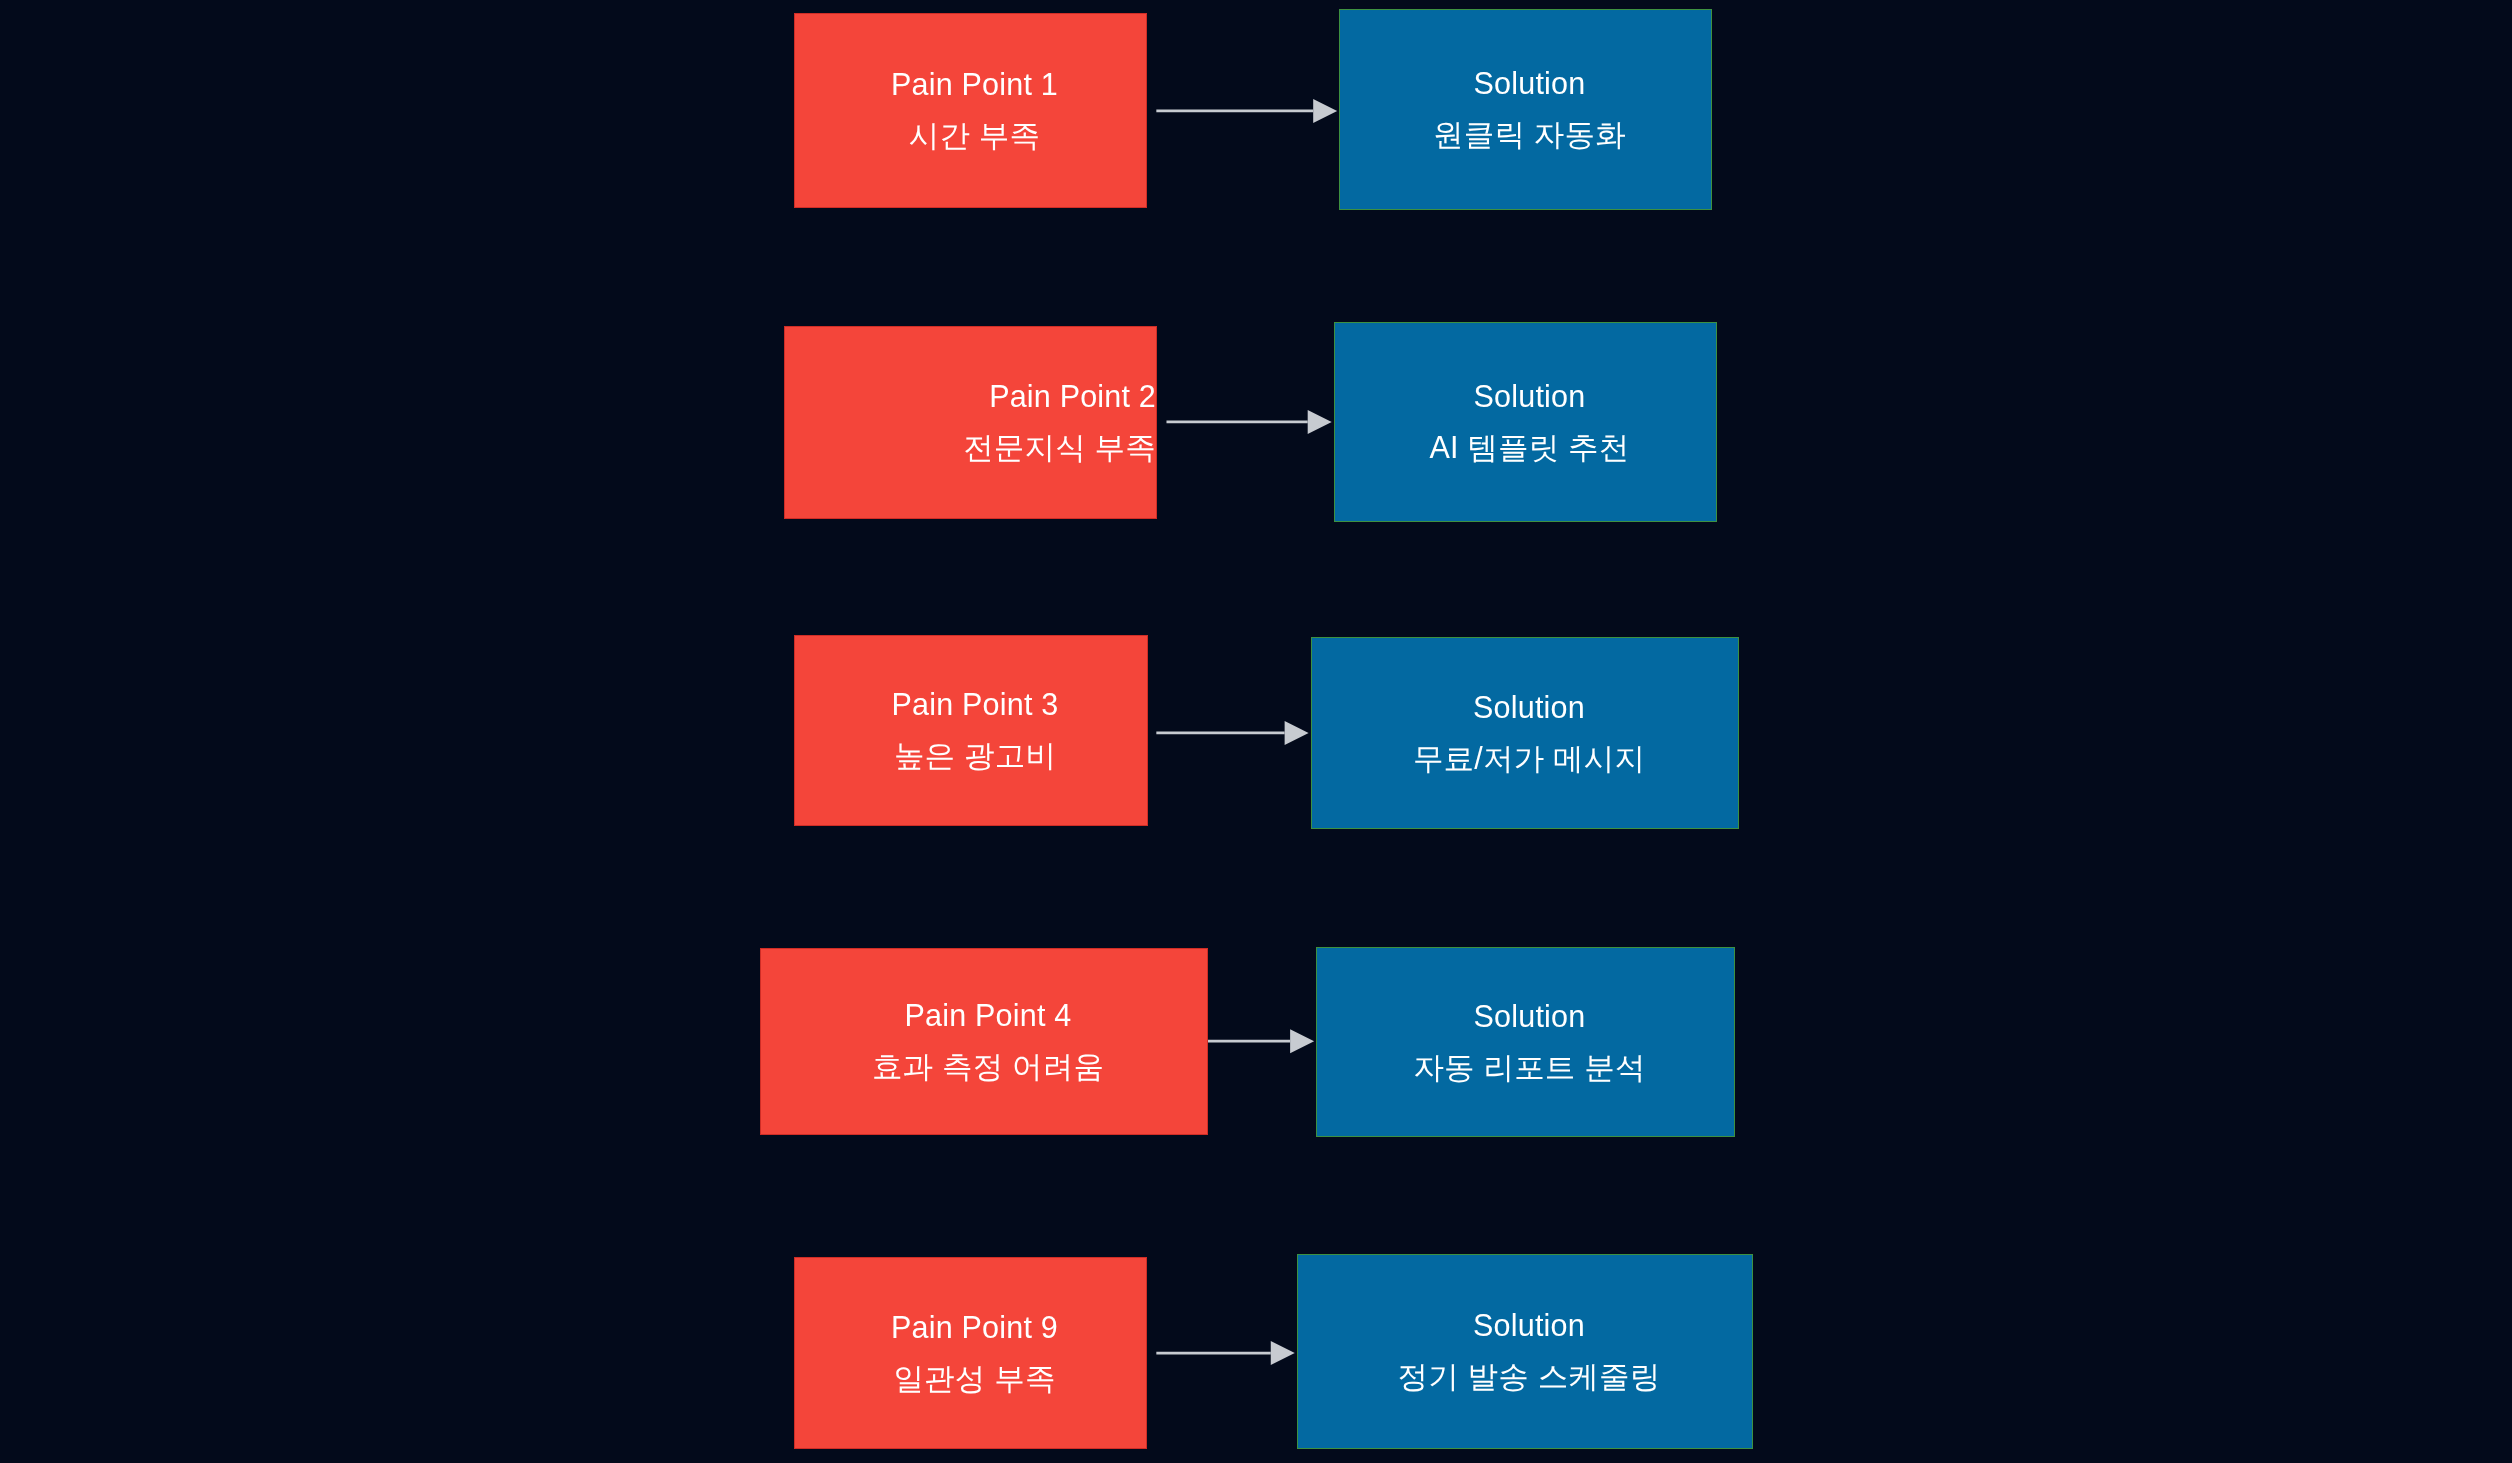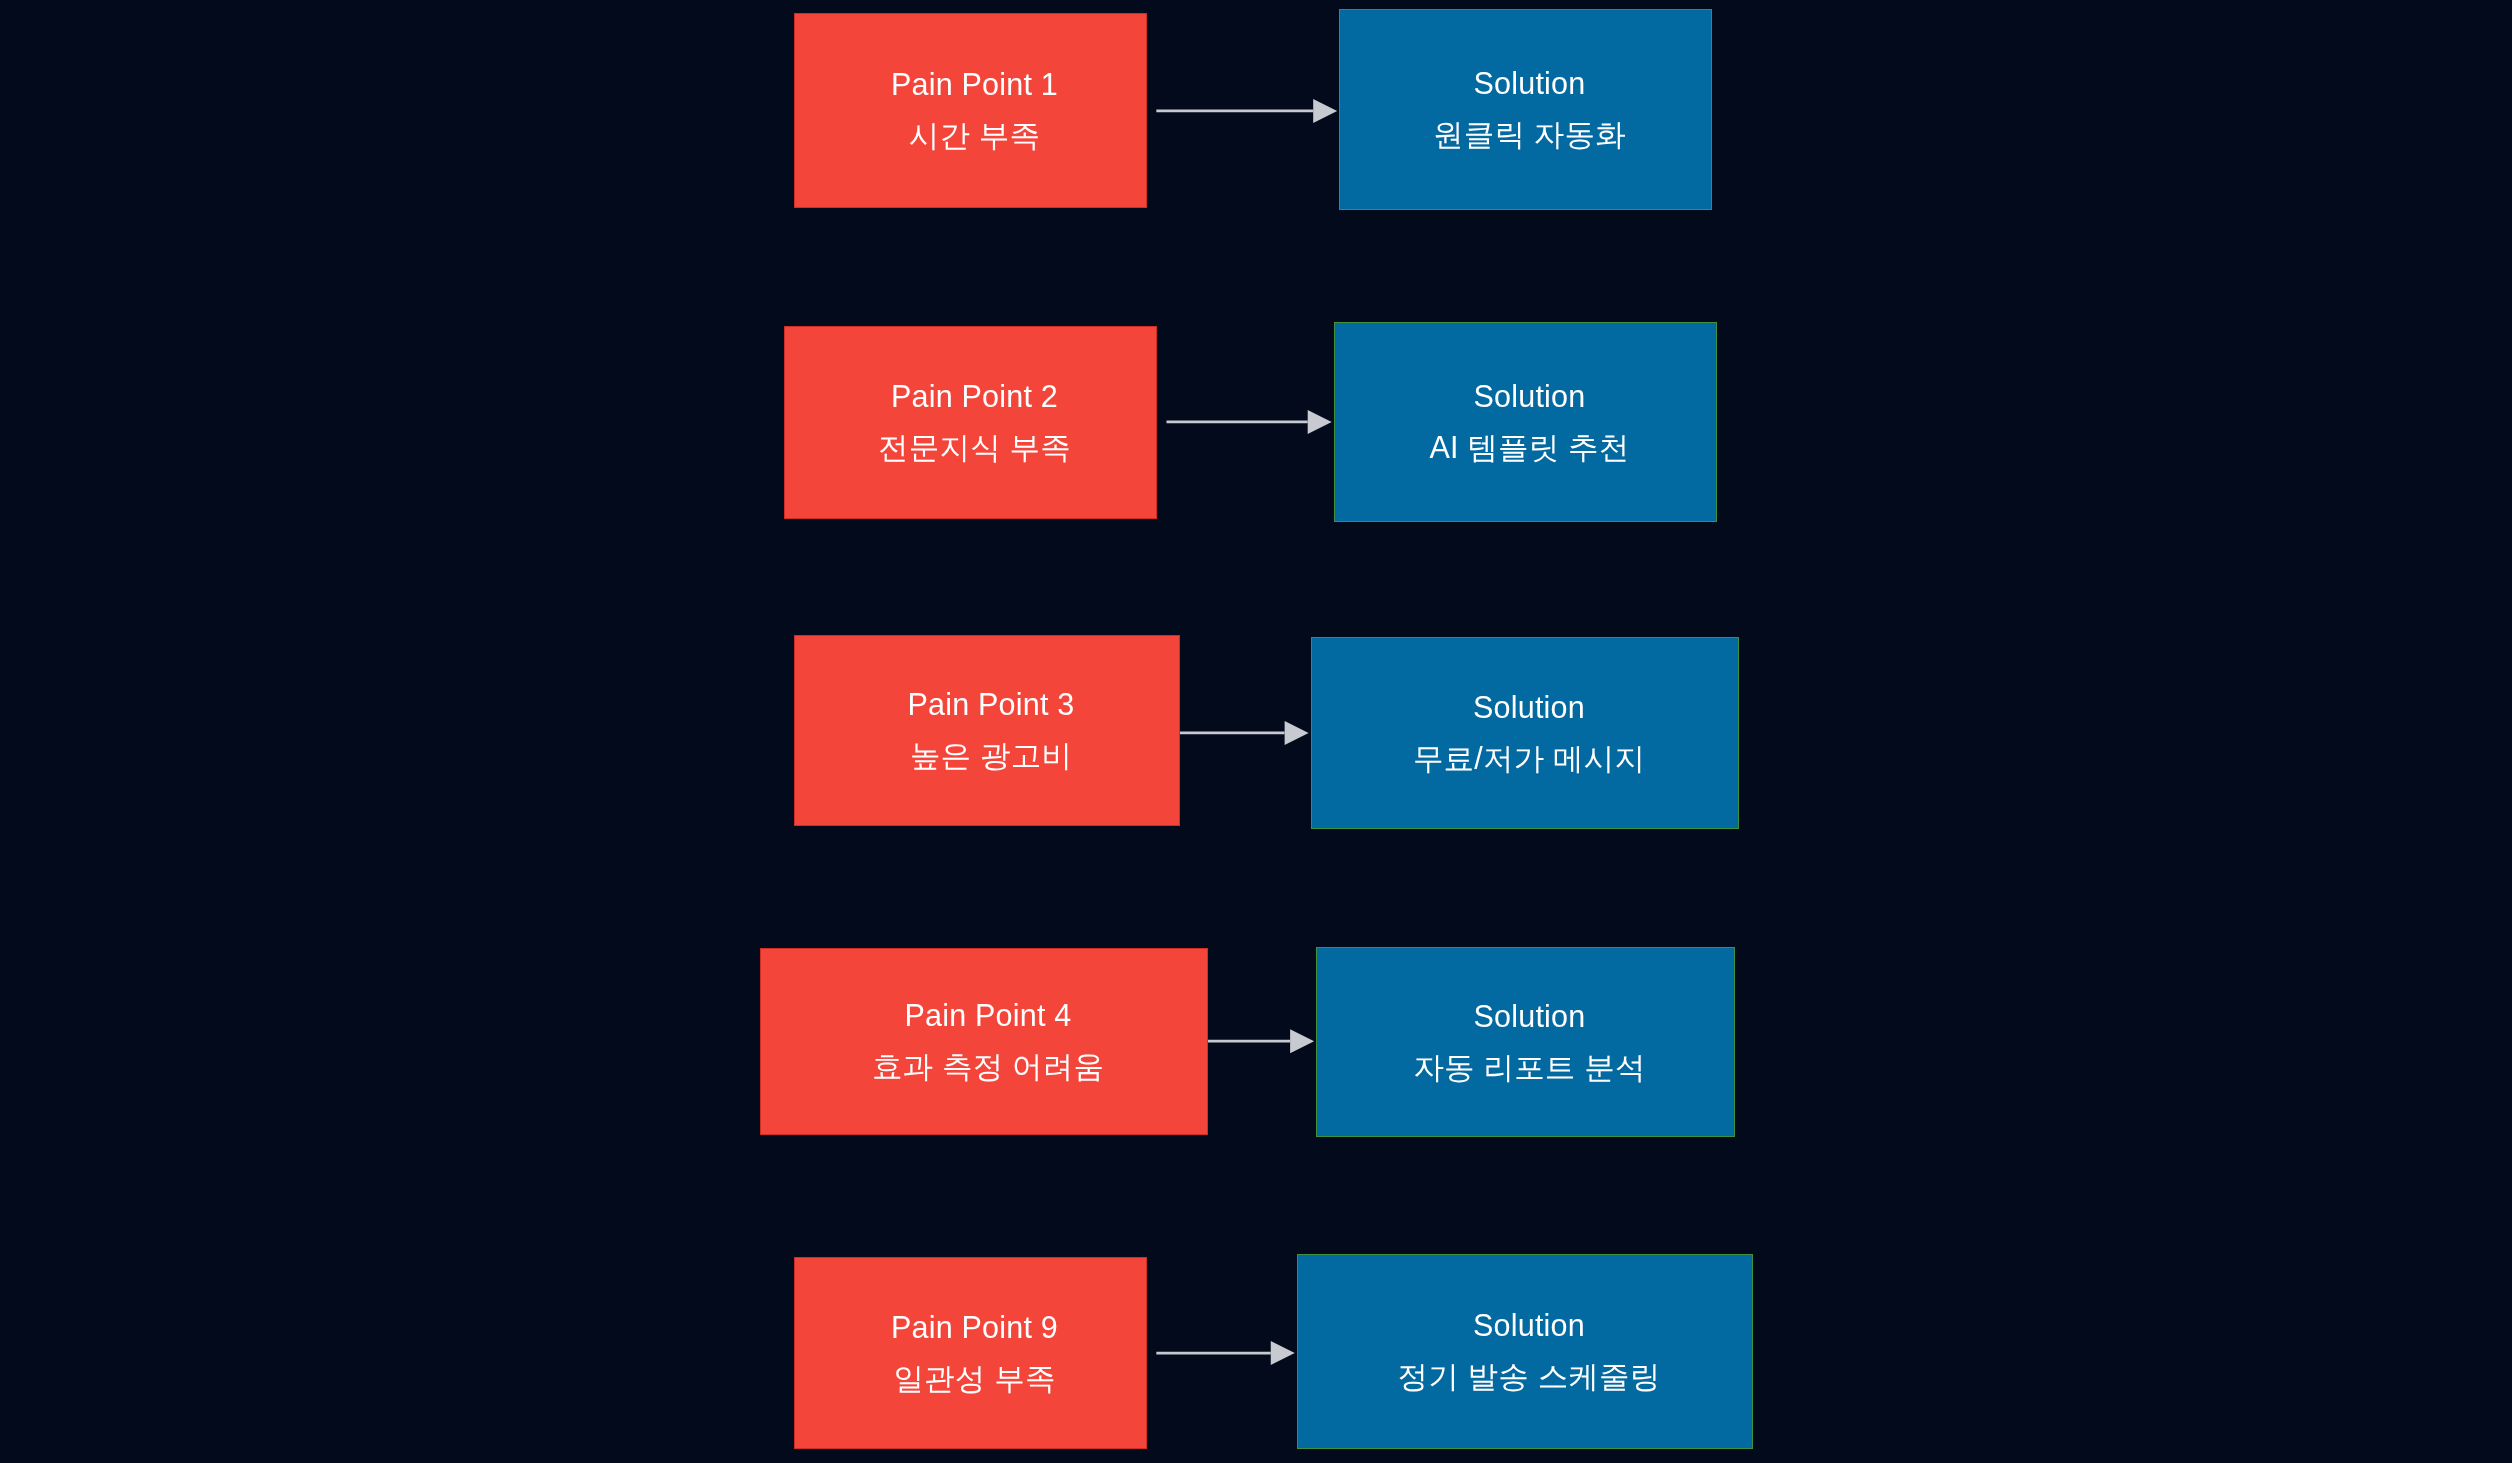--- a/index.html
+++ b/index.html
@@ -89,29 +89,29 @@
     </svg>
   <div id="node-layer">
       <div class="node node-pain" style="left: 794px; top: 13px; width: 353px; height: 195px;">
         <span class="line1">Pain Point 1</span>
         <span class="line2">시간 부족</span>
       </div>
       <div class="node node-solution" style="left: 1339px; top: 9.2px; width: 373px; height: 201px;">
         <span class="line1">Solution</span>
         <span class="line2">원클릭 자동화</span>
       </div>
-      <div class="node node-pain" style="left: 784px; top: 326px; width: 373px; height: 193px;">
+      <div class="node node-pain" style="left: 784px; top: 326px; width: 373px; height: 193px; align-items: flex-end;">
         <span class="line1">Pain Point 2</span>
         <span class="line2">전문지식 부족</span>
       </div>
       <div class="node node-solution" style="left: 1334px; top: 322px; width: 383px; height: 200px;">
         <span class="line1">Solution</span>
         <span class="line2">AI 템플릿 추천</span>
       </div>
-      <div class="node node-pain" style="left: 794px; top: 635px; width: 386px; height: 191px;">
+      <div class="node node-pain" style="left: 794px; top: 635px; width: 354px; height: 191px;">
         <span class="line1">Pain Point 3</span>
         <span class="line2">높은 광고비</span>
       </div>
       <div class="node node-solution" style="left: 1311px; top: 637px; width: 428px; height: 192px;">
         <span class="line1">Solution</span>
         <span class="line2">무료/저가 메시지</span>
       </div>
       <div class="node node-pain" style="left: 760px; top: 948px; width: 448px; height: 187px;">
         <span class="line1">Pain Point 4</span>
         <span class="line2">효과 측정 어려움</span>

